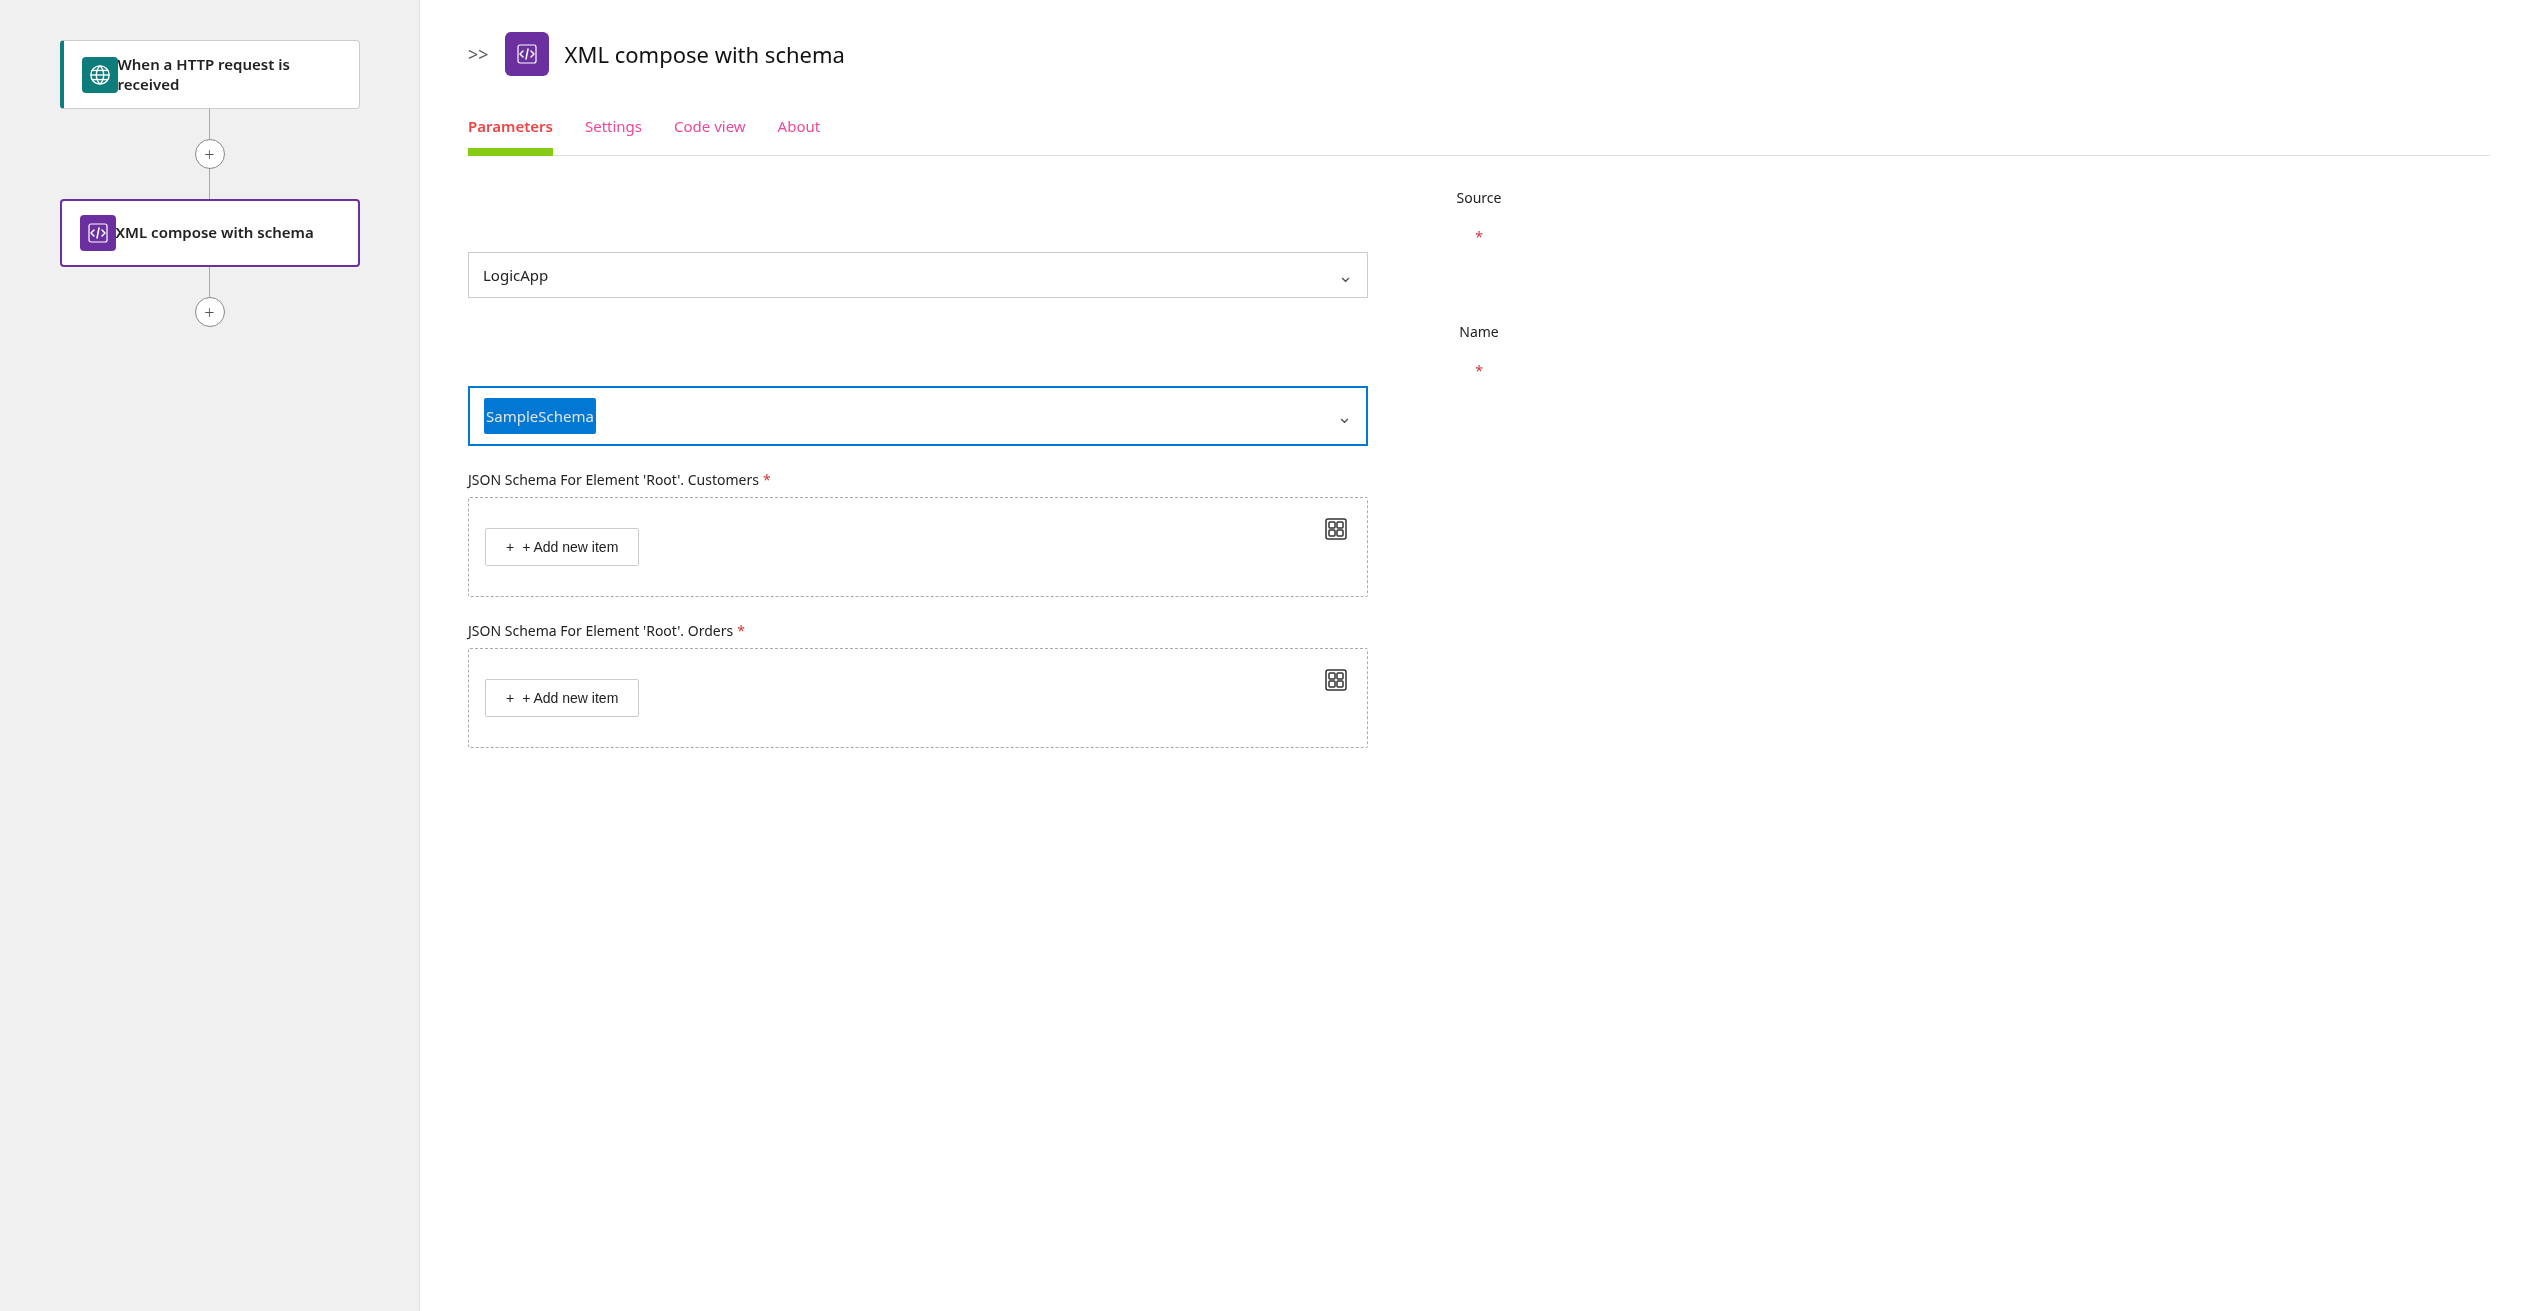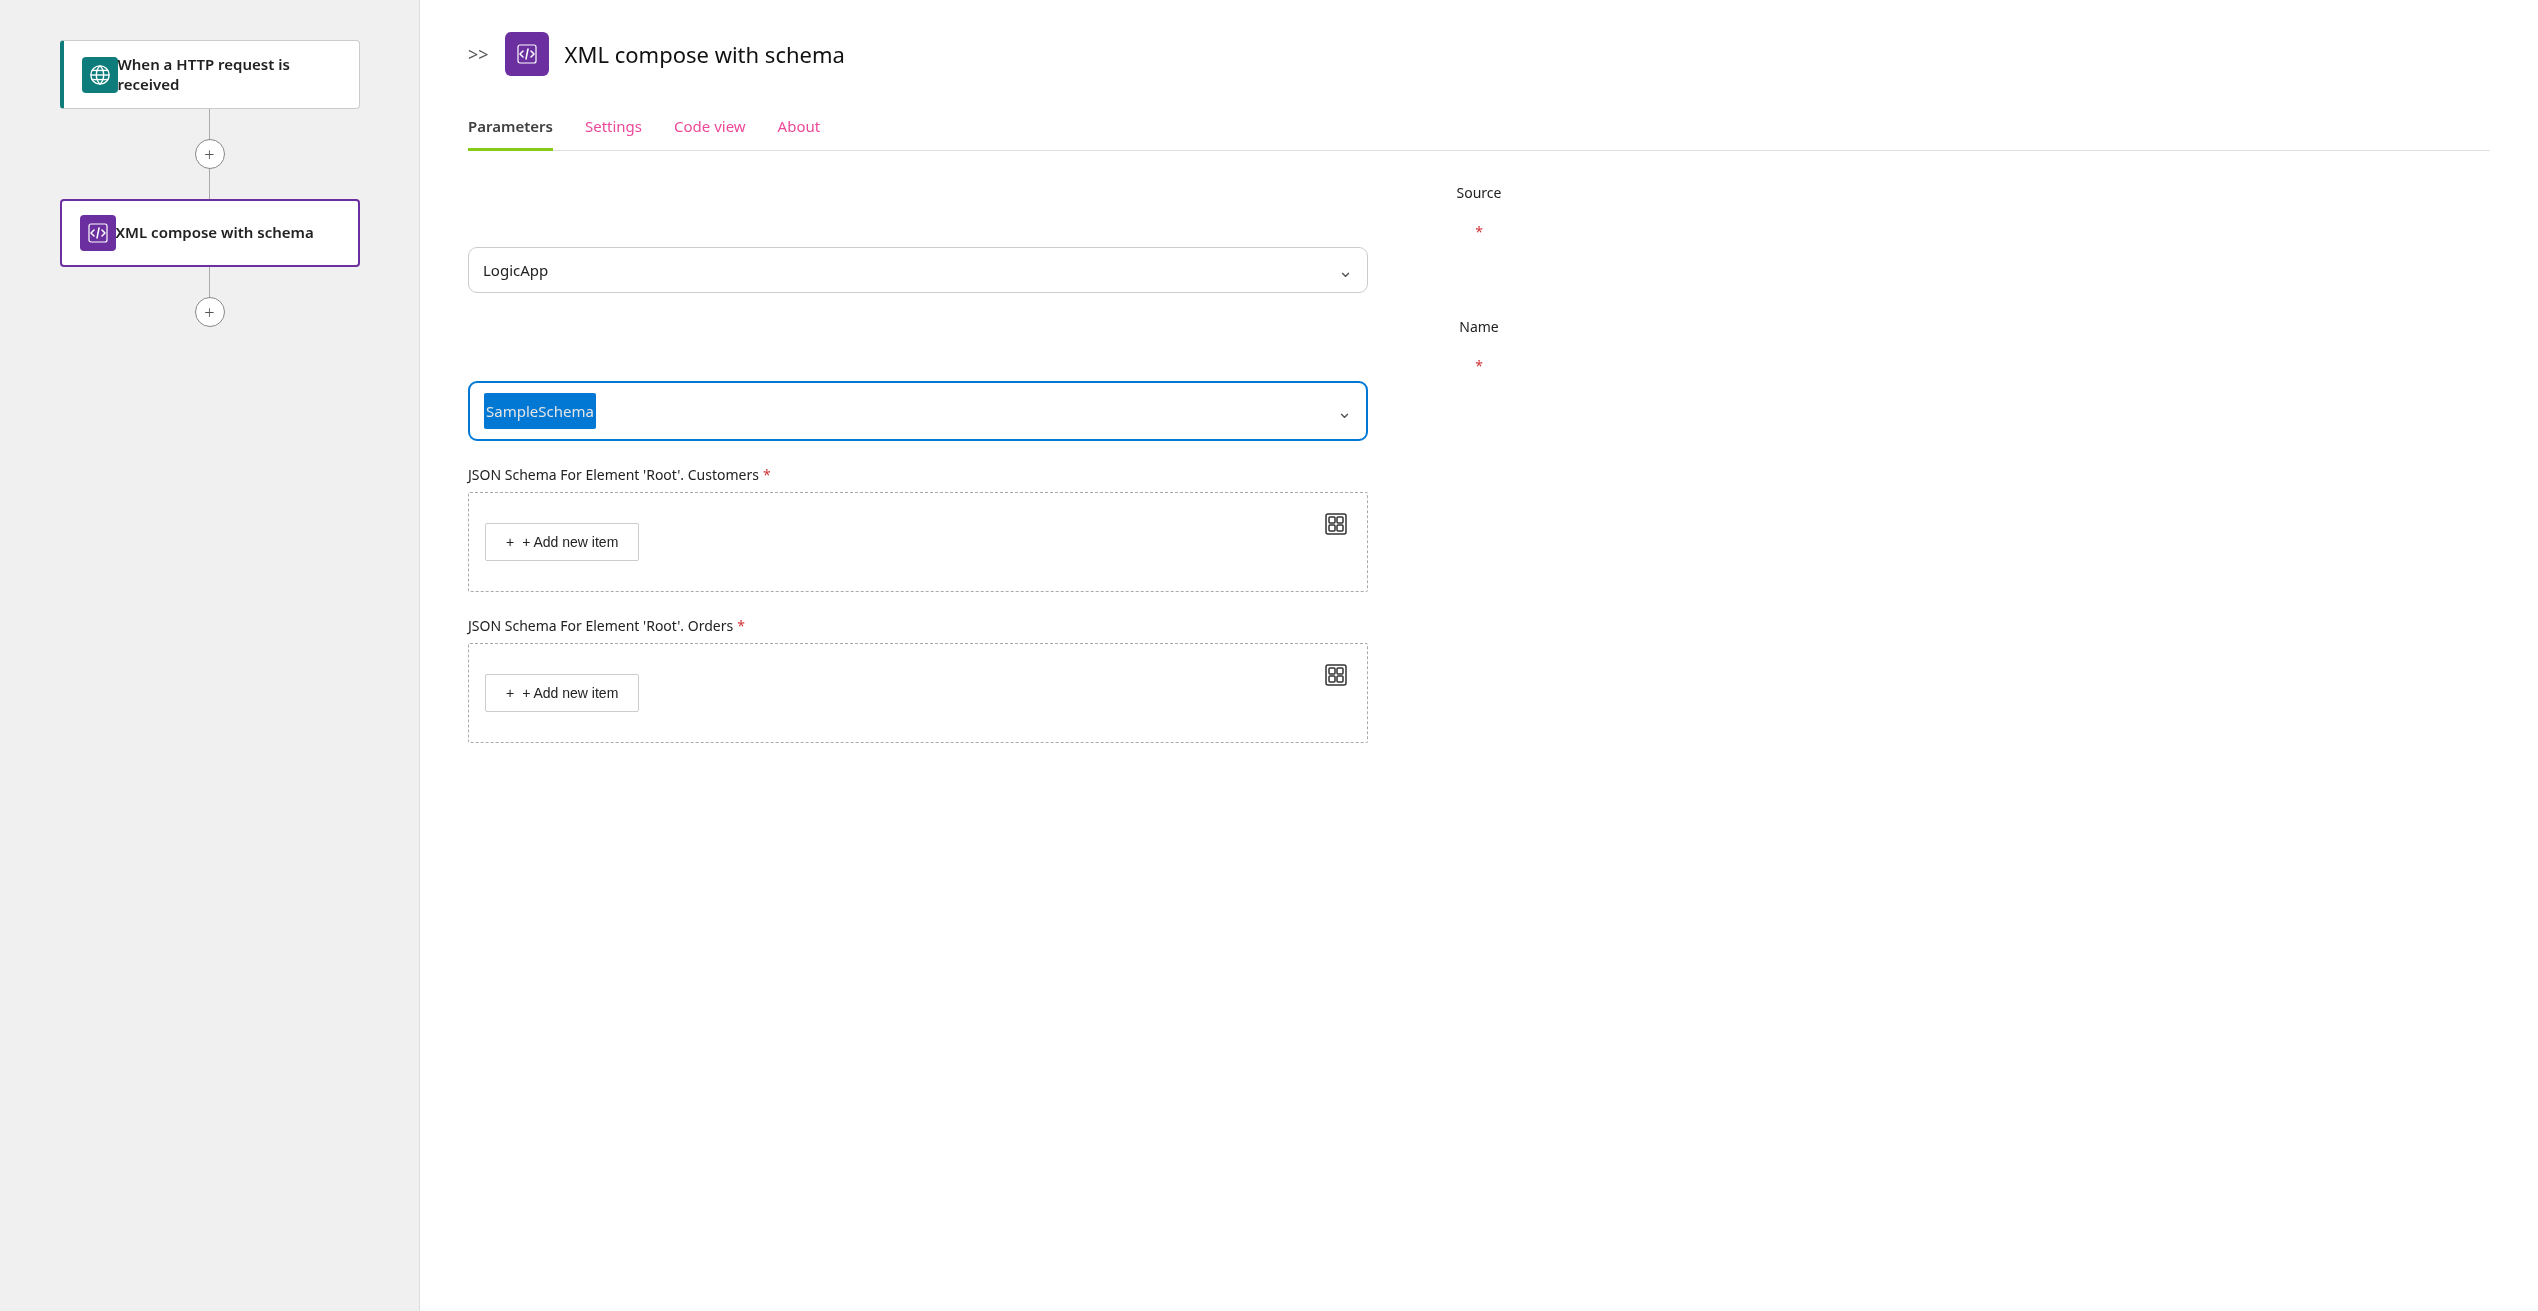--- a/index.html
+++ b/index.html
@@ -144,23 +144,23 @@
     .tab {
       padding: 8px 0 12px;
       font-size: 15px;
       color: #ec4899;
       cursor: pointer;
       border-bottom: 3px solid transparent;
       margin-bottom: -1px;
     }
 
     .tab.active {
-      color: #404040;
+      color: #ef4444;
       font-weight: 600;
-      border-bottom: 3px solid #84cc16;
+      border-bottom: 8px solid #84cc16;
     }
 
     
     .field-group {
       margin-bottom: 24px;
     }
 
     .field-label {
       font-size: 14px;
       color: #222;
@@ -173,21 +173,21 @@
 
     .required-star {
       color: #d13438;
       font-size: 14px;
     }
 
     .select-field {
       width: 100%;
       max-width: 900px;
       border: 1px solid #ccc;
-      border-radius: 9px;
+      border-radius: 0;
       padding: 10px 14px;
       font-size: 15px;
       color: #222;
       background: #fff;
       display: flex;
       align-items: center;
       justify-content: space-between;
       cursor: pointer;
     }
 

